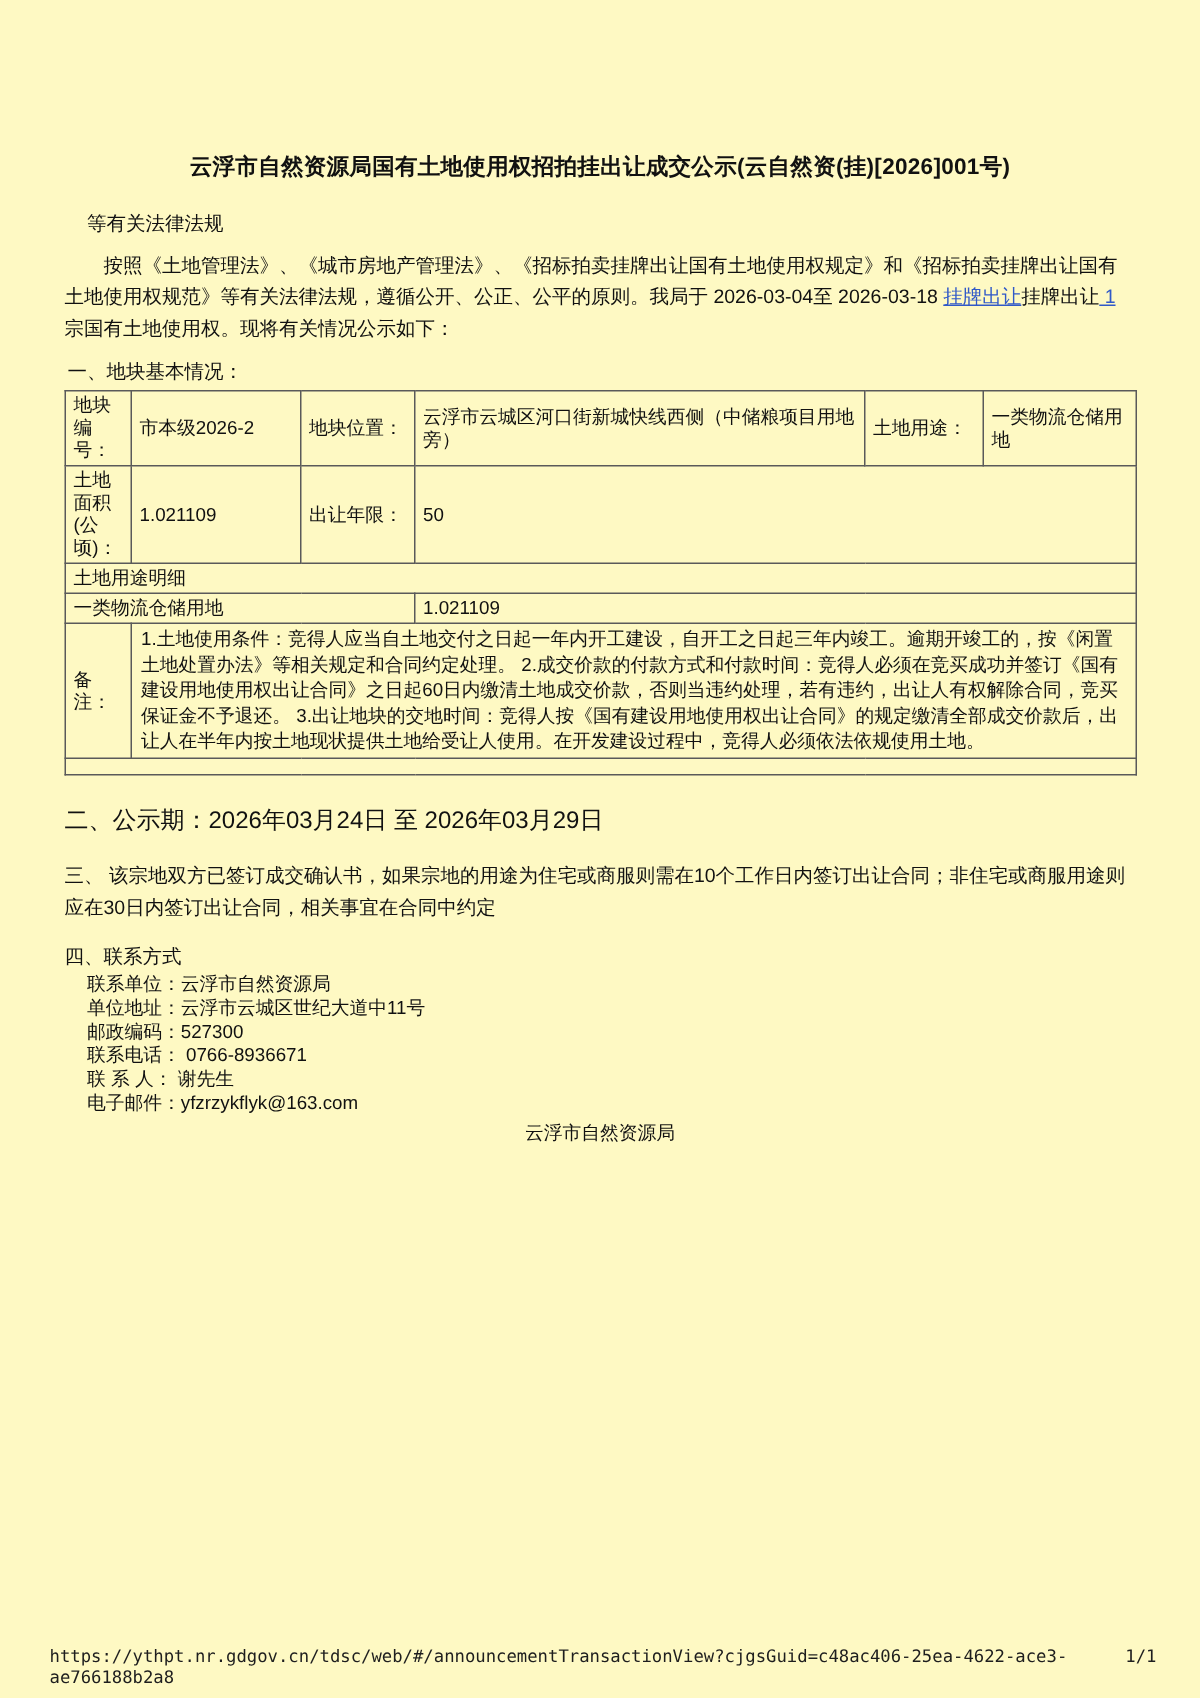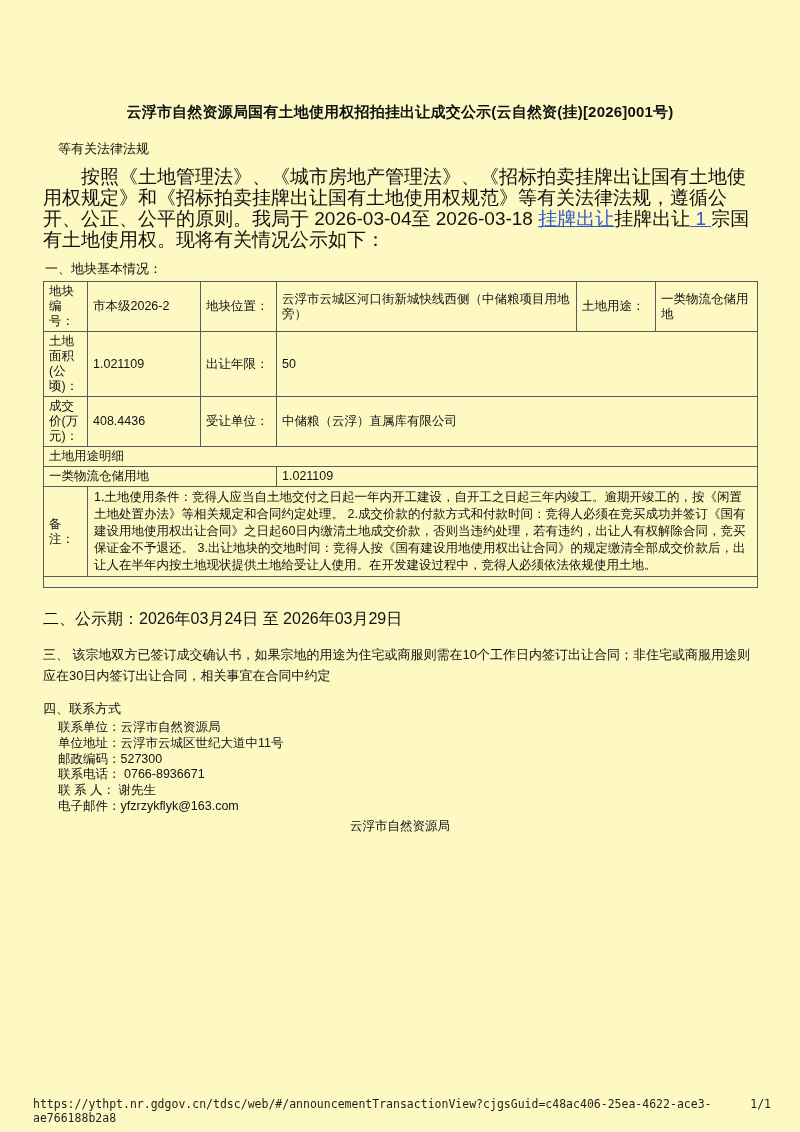--- a/index.html
+++ b/index.html
@@ -25,21 +25,21 @@
     margin-bottom: 19px;
     letter-spacing: 0.2px;
   }
   .view-label {
     font-size: 13px;
     margin-left: 15px;
     margin-bottom: 9px;
     line-height: 16px;
   }
   .intro {
-    font-size: 19px;
+    font-size: 13px;
     line-height: 21px;
     text-indent: 2em;
     margin-bottom: 11px;
   }
   .intro a {
     color: #3059c8;
     text-decoration: underline;
     cursor: pointer;
   }
   .sec-heading {
@@ -118,26 +118,20 @@
           <td>云浮市云城区河口街新城快线西侧（中储粮项目用地旁）</td>
           <td class="lbl">土地用途：</td>
           <td>一类物流仓储用地</td>
         </tr>
         <tr class="r2">
           <td class="lbl">土地面积(公顷)：</td>
           <td>1.021109</td>
           <td class="lbl">出让年限：</td>
           <td colspan="3">50</td>
         </tr>
-        <tr class="r3">
-          <td class="lbl">成交价(万元)：</td>
-          <td>408.4436</td>
-          <td class="lbl">受让单位：</td>
-          <td colspan="3">中储粮（云浮）直属库有限公司</td>
-        </tr>
         <tr class="r4">
           <td colspan="6">土地用途明细</td>
         </tr>
         <tr class="r6">
           <td colspan="3">一类物流仓储用地</td>
           <td colspan="3">1.021109</td>
         </tr>
         <tr class="r7">
           <td class="lbl">备注：</td>
           <td colspan="5" class="remark-cell">1.土地使用条件：竞得人应当自土地交付之日起一年内开工建设，自开工之日起三年内竣工。逾期开竣工的，按《闲置土地处置办法》等相关规定和合同约定处理。 2.成交价款的付款方式和付款时间：竞得人必须在竞买成功并签订《国有建设用地使用权出让合同》之日起60日内缴清土地成交价款，否则当违约处理，若有违约，出让人有权解除合同，竞买保证金不予退还。 3.出让地块的交地时间：竞得人按《国有建设用地使用权出让合同》的规定缴清全部成交价款后，出让人在半年内按土地现状提供土地给受让人使用。在开发建设过程中，竞得人必须依法依规使用土地。</td>

